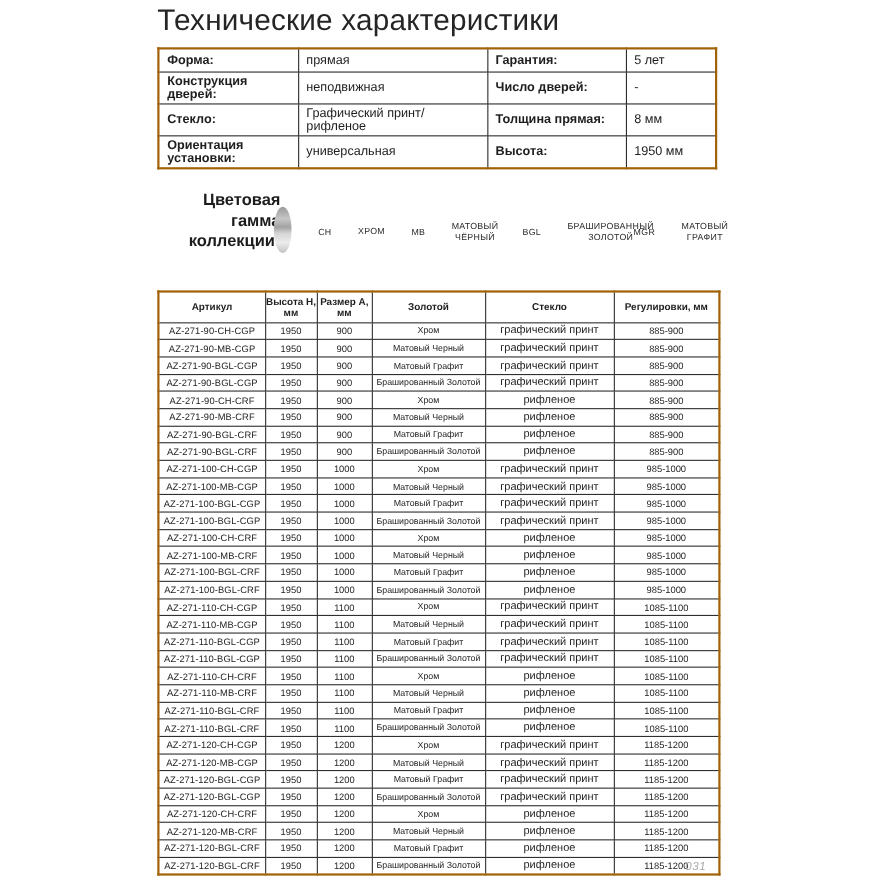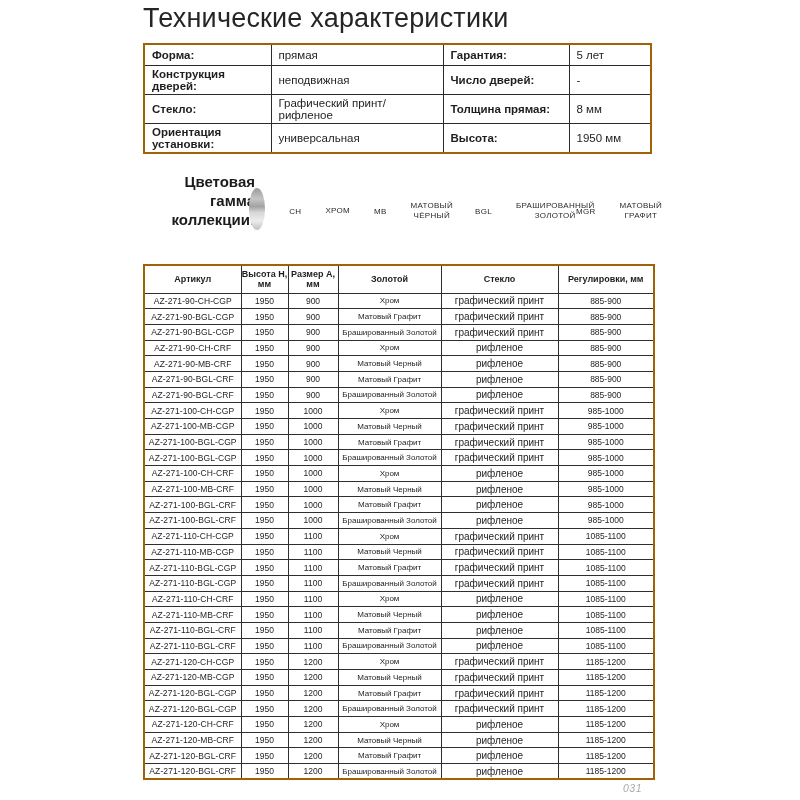--- a/index.html
+++ b/index.html
@@ -130,20 +130,28 @@
     <tbody>
   <tr>
     <td class="c-sku">AZ-271-90-CH-CGP</td>
     <td class="c-num">1950</td>
     <td class="c-num">900</td>
     <td class="c-profile">Хром</td>
     <td class="c-glass">графический принт</td>
     <td class="c-adj">885-900</td>
   </tr>
 
+  <tr>
+    <td class="c-sku">AZ-271-90-MB-CGP</td>
+    <td class="c-num">1950</td>
+    <td class="c-num">900</td>
+    <td class="c-profile">Матовый Черный</td>
+    <td class="c-glass">графический принт</td>
+    <td class="c-adj">885-900</td>
+  </tr>
 
   <tr>
     <td class="c-sku">AZ-271-90-BGL-CGP</td>
     <td class="c-num">1950</td>
     <td class="c-num">900</td>
     <td class="c-profile">Матовый Графит</td>
     <td class="c-glass">графический принт</td>
     <td class="c-adj">885-900</td>
   </tr>
 

